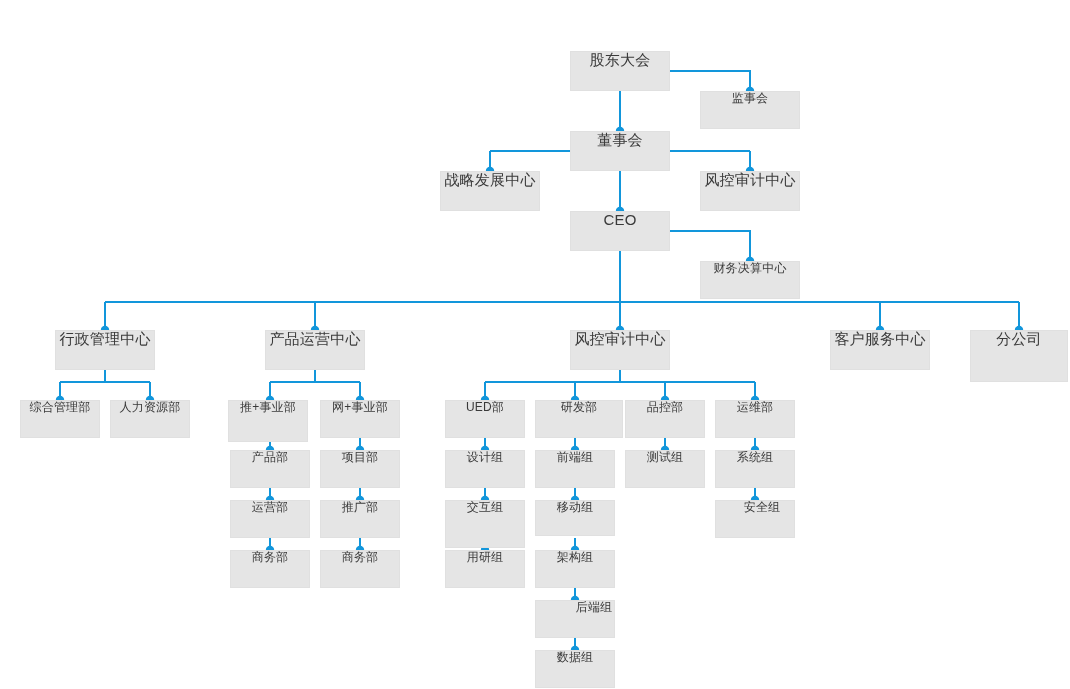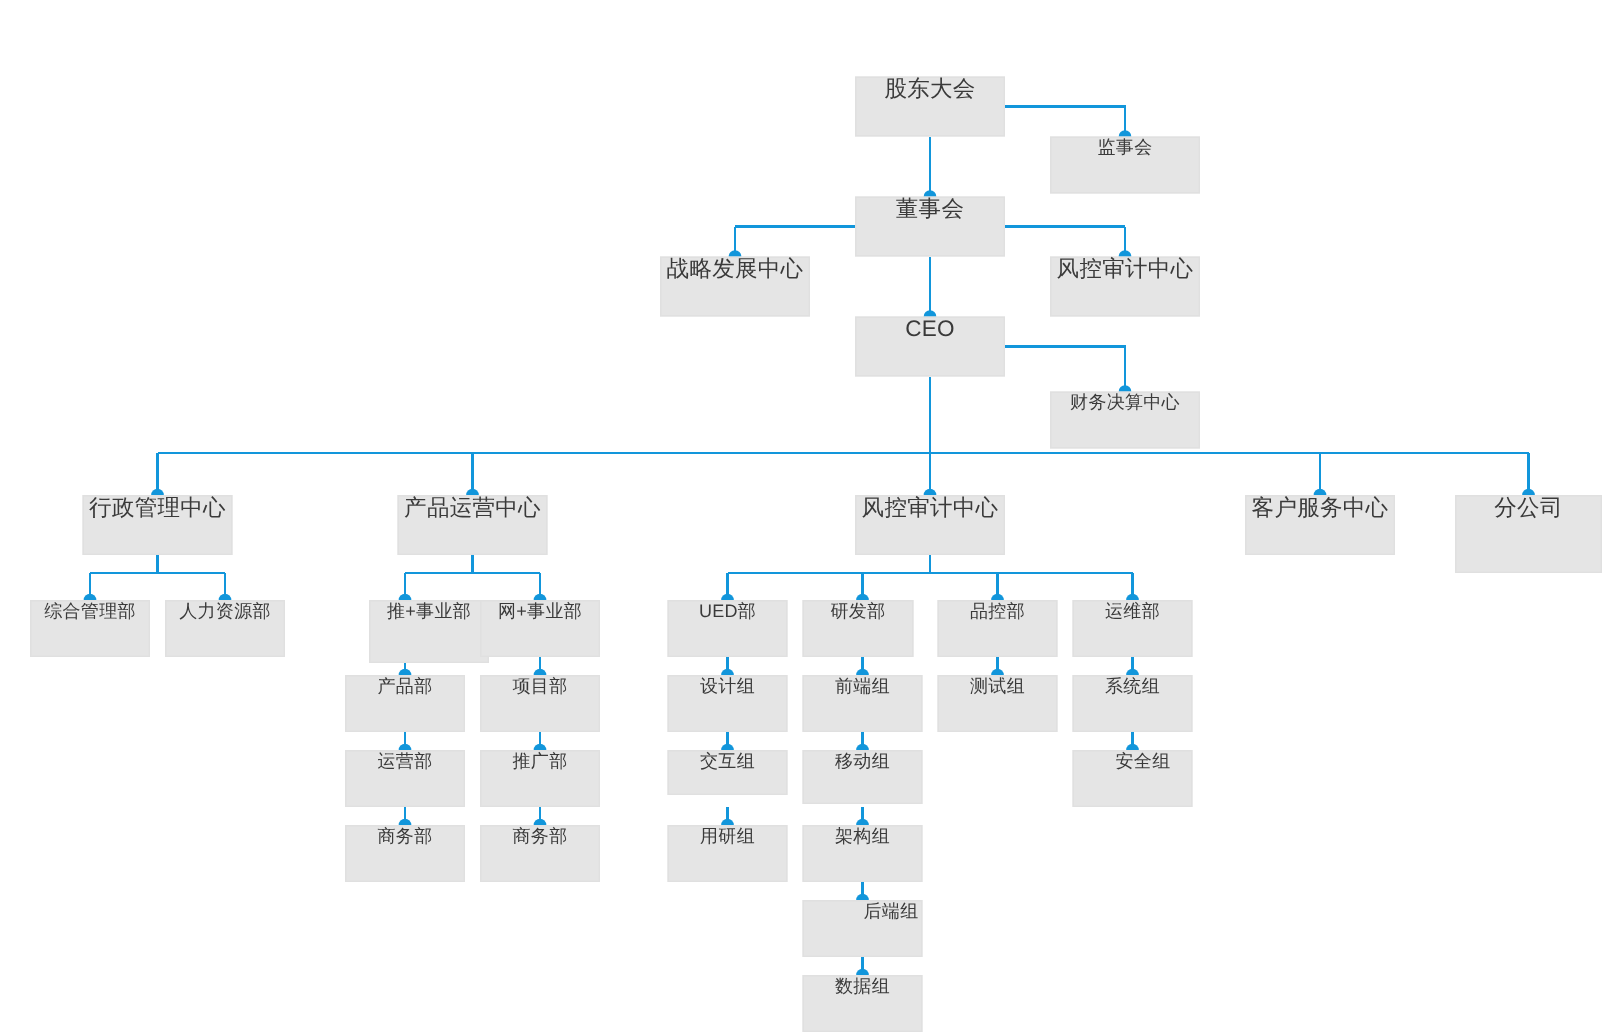--- a/index.html
+++ b/index.html
@@ -186,21 +186,21 @@
       </div>
       <div class="node" style="left: 970px; top: 330px; width: 98px; height: 52px; border-color: rgb(224, 224, 224); color: rgb(58, 58, 58);">
         <span class="node-label">分公司</span>
       </div>
       <div class="node small" style="left: 20px; top: 400px; width: 80px; height: 38px; border-color: rgb(224, 224, 224); color: rgb(58, 58, 58);">
         <span class="node-label">综合管理部</span>
       </div>
       <div class="node small" style="left: 110px; top: 400px; width: 80px; height: 38px; border-color: rgb(224, 224, 224); color: rgb(58, 58, 58);">
         <span class="node-label">人力资源部</span>
       </div>
-      <div class="node small" style="left: 246px; top: 400px; width: 80px; height: 42px; border-color: rgb(224, 224, 224); color: rgb(58, 58, 58);">
+      <div class="node small" style="left: 228px; top: 400px; width: 80px; height: 42px; border-color: rgb(224, 224, 224); color: rgb(58, 58, 58);">
         <span class="node-label">推+事业部</span>
       </div>
       <div class="node small" style="left: 320px; top: 400px; width: 80px; height: 38px; border-color: rgb(224, 224, 224); color: rgb(58, 58, 58);">
         <span class="node-label">网+事业部</span>
       </div>
       <div class="node small" style="left: 230px; top: 450px; width: 80px; height: 38px; border-color: rgb(224, 224, 224); color: rgb(58, 58, 58);">
         <span class="node-label">产品部</span>
       </div>
       <div class="node small" style="left: 320px; top: 450px; width: 80px; height: 38px; border-color: rgb(224, 224, 224); color: rgb(58, 58, 58);">
         <span class="node-label">项目部</span>
@@ -213,42 +213,42 @@
       </div>
       <div class="node small" style="left: 230px; top: 550px; width: 80px; height: 38px; border-color: rgb(224, 224, 224); color: rgb(58, 58, 58);">
         <span class="node-label">商务部</span>
       </div>
       <div class="node small" style="left: 320px; top: 550px; width: 80px; height: 38px; border-color: rgb(224, 224, 224); color: rgb(58, 58, 58);">
         <span class="node-label">商务部</span>
       </div>
       <div class="node small" style="left: 445px; top: 400px; width: 80px; height: 38px; border-color: rgb(224, 224, 224); color: rgb(58, 58, 58);">
         <span class="node-label">UED部</span>
       </div>
-      <div class="node small" style="left: 535px; top: 400px; width: 74px; height: 38px; border-color: rgb(224, 224, 224); color: rgb(58, 58, 58);">
+      <div class="node small" style="left: 535px; top: 400px; width: 88px; height: 38px; border-color: rgb(224, 224, 224); color: rgb(58, 58, 58);">
         <span class="node-label">研发部</span>
       </div>
       <div class="node small" style="left: 625px; top: 400px; width: 80px; height: 38px; border-color: rgb(224, 224, 224); color: rgb(58, 58, 58);">
         <span class="node-label">品控部</span>
       </div>
       <div class="node small" style="left: 715px; top: 400px; width: 80px; height: 38px; border-color: rgb(224, 224, 224); color: rgb(58, 58, 58);">
         <span class="node-label">运维部</span>
       </div>
       <div class="node small" style="left: 445px; top: 450px; width: 80px; height: 38px; border-color: rgb(224, 224, 224); color: rgb(58, 58, 58);">
         <span class="node-label">设计组</span>
       </div>
       <div class="node small" style="left: 535px; top: 450px; width: 80px; height: 38px; border-color: rgb(224, 224, 224); color: rgb(58, 58, 58);">
         <span class="node-label">前端组</span>
       </div>
       <div class="node small" style="left: 625px; top: 450px; width: 80px; height: 38px; border-color: rgb(224, 224, 224); color: rgb(58, 58, 58);">
         <span class="node-label">测试组</span>
       </div>
       <div class="node small" style="left: 715px; top: 450px; width: 80px; height: 38px; border-color: rgb(224, 224, 224); color: rgb(58, 58, 58);">
         <span class="node-label">系统组</span>
       </div>
-      <div class="node small" style="left: 445px; top: 500px; width: 80px; height: 30px; border-color: rgb(224, 224, 224); color: rgb(58, 58, 58);">
+      <div class="node small" style="left: 445px; top: 500px; width: 80px; height: 48px; border-color: rgb(224, 224, 224); color: rgb(58, 58, 58);">
         <span class="node-label">交互组</span>
       </div>
       <div class="node small" style="left: 535px; top: 500px; width: 80px; height: 36px; border-color: rgb(224, 224, 224); color: rgb(58, 58, 58);">
         <span class="node-label">移动组</span>
       </div>
       <div class="node small" style="left: 715px; top: 500px; width: 80px; height: 38px; border-color: rgb(224, 224, 224); color: rgb(58, 58, 58); padding-left: 14px;">
         <span class="node-label">安全组</span>
       </div>
       <div class="node small" style="left: 445px; top: 550px; width: 80px; height: 38px; border-color: rgb(224, 224, 224); color: rgb(58, 58, 58);">
         <span class="node-label">用研组</span>

